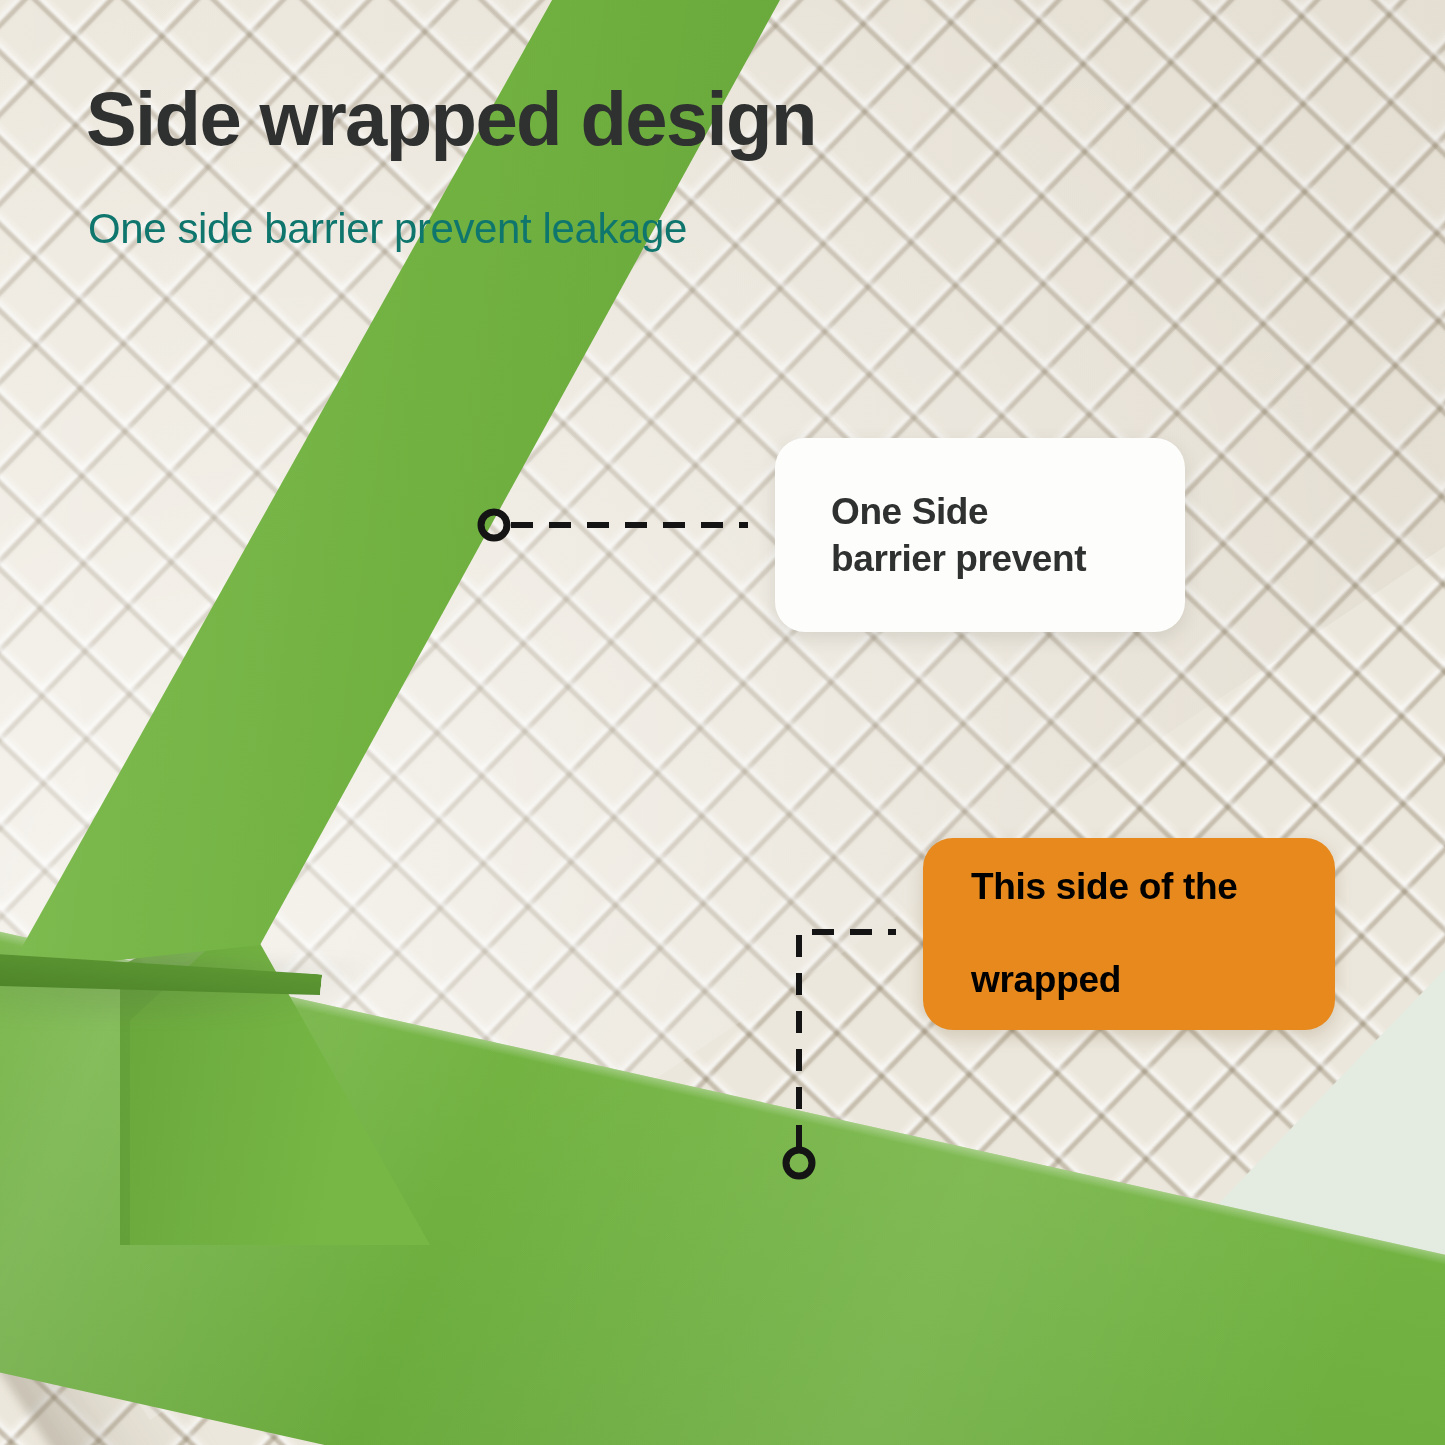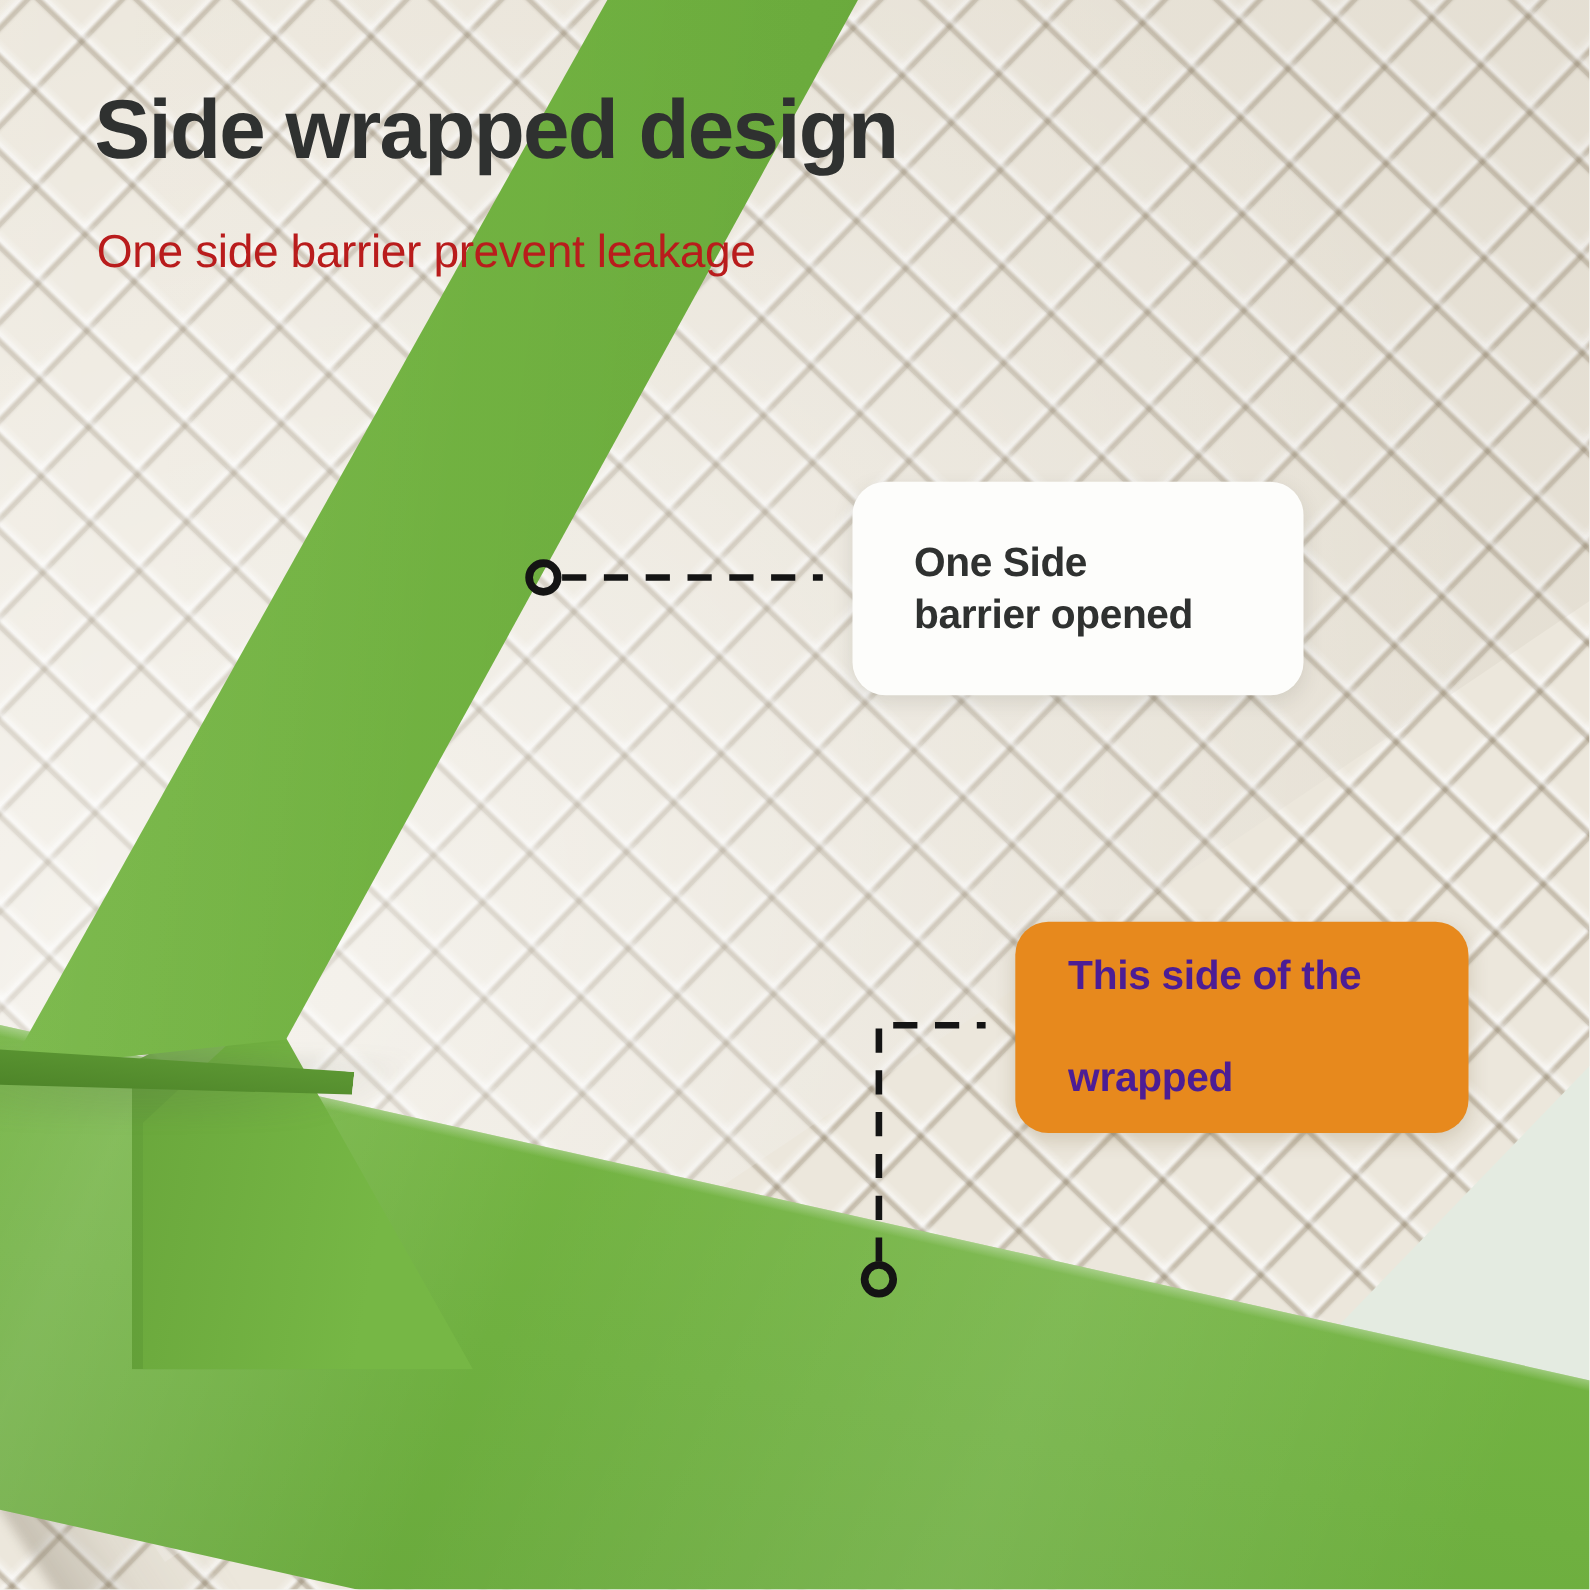--- a/index.html
+++ b/index.html
@@ -227,21 +227,21 @@
     line-height: 1;
     white-space: nowrap;
   }
   .subtitle {
     position: absolute;
     left: 88px;
     top: 205px;
     font-size: 42px;
     font-weight: 400;
     letter-spacing: -0.4px;
-    color: #b91c1c;
+    color: #0f766e;
     line-height: 1.15;
     white-space: nowrap;
   }
 
   
   .callout {
     position: absolute;
     border-radius: 30px;
     box-sizing: border-box;
     display: flex;
@@ -270,21 +270,21 @@
     width: 412px;
     height: 192px;
     background: #e7891d;
     box-shadow: 0 6px 18px rgba(90,60,10,0.18);
     padding: 0 0 0 48px;
   }
   .callout-orange .ctext {
     font-size: 37px;
     font-weight: 700;
     line-height: 1.26;
-    color: #4c1d95;
+    color: #000000;
     letter-spacing: -0.3px;
   }
 
   
   .leader-svg {
     position: absolute;
     inset: 0;
     width: 1445px;
     height: 1445px;
     pointer-events: none;
@@ -327,21 +327,21 @@
       <circle cx="799" cy="1163" r="13" fill="none" stroke="#141414" stroke-width="7"></circle>
     </g>
   </svg>
 
   <div class="title">Side wrapped design</div>
   <div class="subtitle">One side barrier prevent leakage</div>
 
   <div class="callout callout-white">
     <div class="ctext">
       <span>One Side</span><br>
-      <span>barrier opened</span>
+      <span>barrier prevent</span>
     </div>
   </div>
 
   <div class="callout callout-orange">
     <div class="ctext">
       <span>This side of the</span><br>
       <br>
       <span>wrapped</span>
     </div>
   </div>

